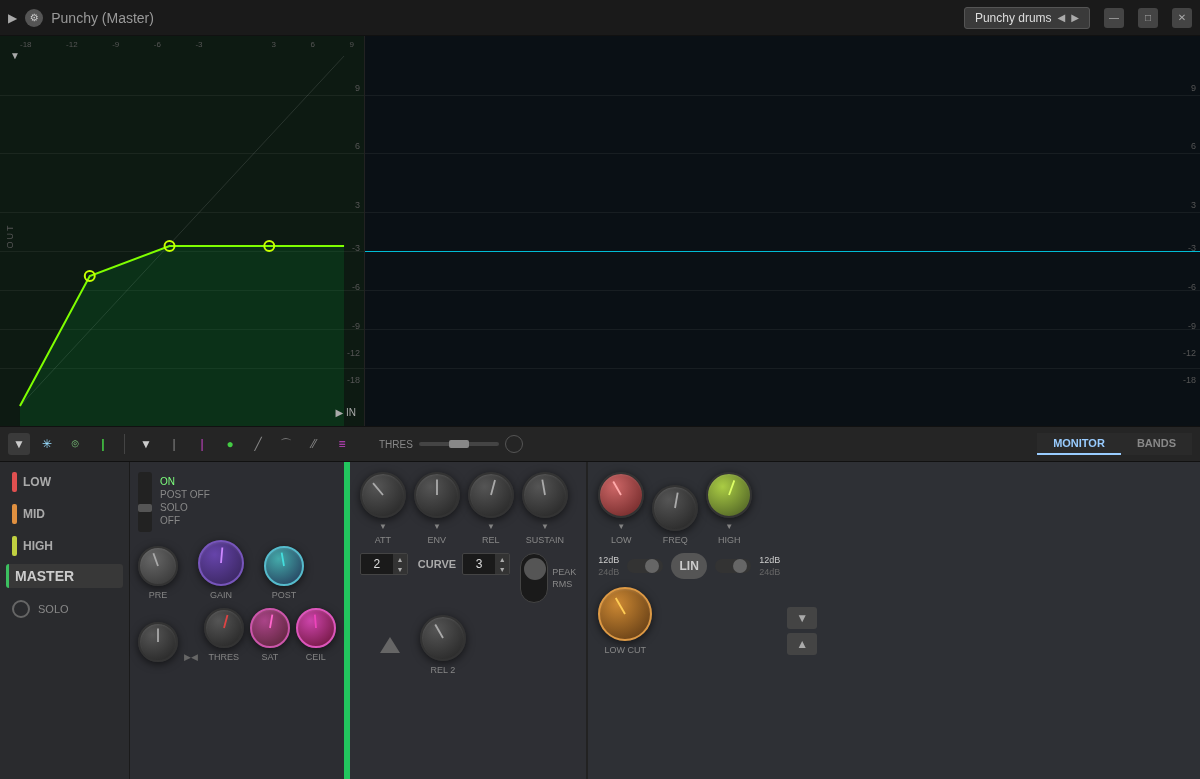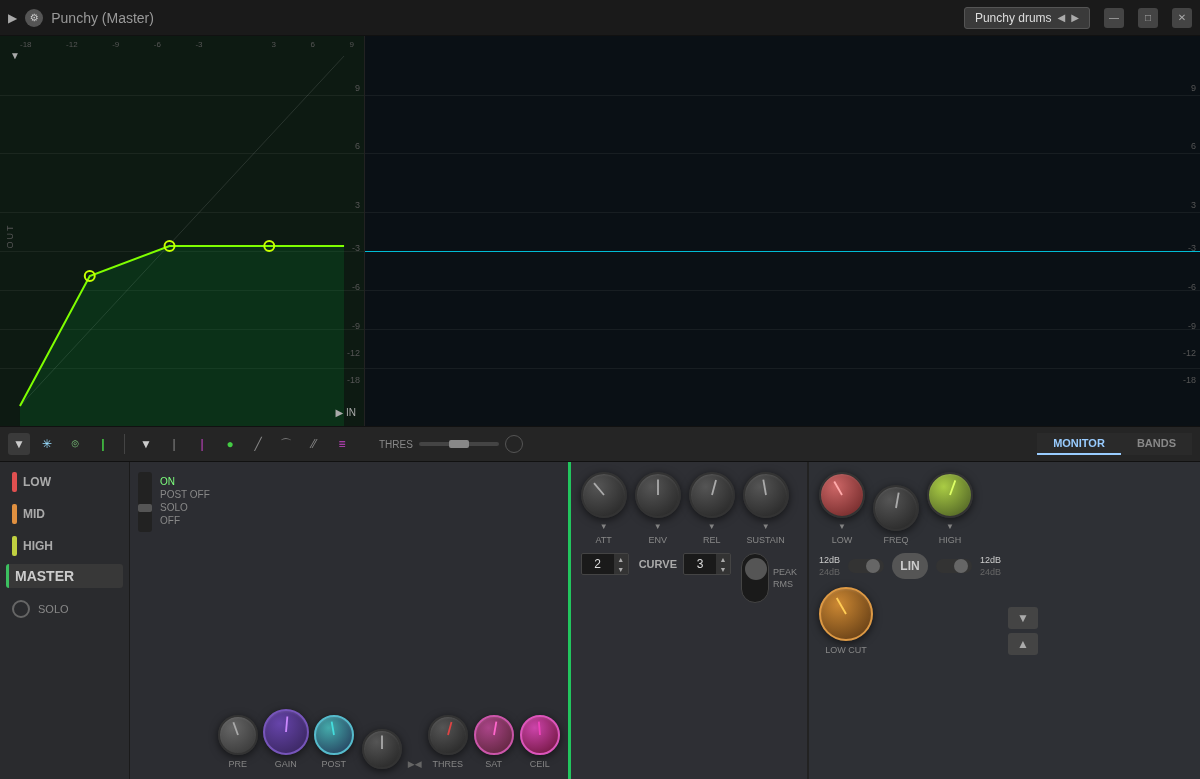--- a/index.html
+++ b/index.html
@@ -681,37 +681,37 @@
           <span class="band-label master">MASTER</span>
         </div>
         <div class="solo-btn">
           <div class="solo-circle"></div>
           <span class="solo-text">SOLO</span>
         </div>
       </div>
 
       <div style="flex:1;display:flex;gap:0;padding:0;">
 
-        <div style="display:flex;flex-direction:row;gap:8px;padding:10px 8px;background:#2c2d32;border-right:3px solid #22c55e;">
+        <div style="display:flex;flex-direction:column;gap:8px;padding:10px 8px;background:#2c2d32;border-right:6px solid #22c55e;">
 
           <div style="display:flex;gap:8px;align-items:flex-start;">
 
             <div class="vert-fader">
               <div class="fader-thumb" style="bottom:20px;top:auto;"></div>
             </div>
 
             <div class="status-panel">
               <span class="status-text on">ON</span>
               <span class="status-text off">POST OFF</span>
               <span class="status-text muted">SOLO</span>
               <span class="status-text off">OFF</span>
             </div>
           </div>
 
-          <div style="display:flex;gap:5px;align-items:flex-end;">
+          <div style="display:flex;gap:20px;align-items:flex-end;">
             <div class="knob-group">
               <div class="knob knob-sm knob-pre">
                 <svg viewBox="0 0 40 40" style="width:100%;height:100%;position:absolute;top:0;left:0;">
                   <line x1="20" y1="20" x2="20" y2="5" stroke="#aaa" stroke-width="2" transform="rotate(-20 20 20)"></line>
                 </svg>
               </div>
               <span class="knob-label">PRE</span>
             </div>
             <div class="knob-group">
               <div class="knob knob-md knob-gain">
@@ -835,20 +835,31 @@
               <div class="toggle-switch">
                 <div class="toggle-knob"></div>
               </div>
               <div class="peak-rms-labels">
                 <span class="pr-label">PEAK</span>
                 <span class="pr-label">RMS</span>
               </div>
             </div>
           </div>
 
+          <div style="display:flex;align-items:center;justify-content:flex-start;gap:10px;margin-top:4px;">
+            <div style="width:0;height:0;border-left:10px solid transparent;border-right:10px solid transparent;border-bottom:16px solid #666;cursor:pointer;margin-left:20px;"></div>
+            <div class="knob-group" style="margin-left:10px;">
+              <div class="knob knob-md" style="background:radial-gradient(circle at 35% 30%, #555, #222);">
+                <svg viewBox="0 0 46 46" style="width:100%;height:100%;position:absolute;top:0;left:0;">
+                  <line x1="23" y1="23" x2="23" y2="6" stroke="#aaa" stroke-width="2" transform="rotate(-30 23 23)"></line>
+                </svg>
+              </div>
+              <span class="knob-label">REL 2</span>
+            </div>
+          </div>
         </div>
 
 
         <div class="monitor-section">
 
           <div class="monitor-top-row">
 
             <div class="knob-group">
               <div class="knob knob-md" style="background:radial-gradient(circle at 35% 30%, #cc6666, #662222);">
                 <svg viewBox="0 0 46 46" style="width:100%;height:100%;position:absolute;top:0;left:0;">

